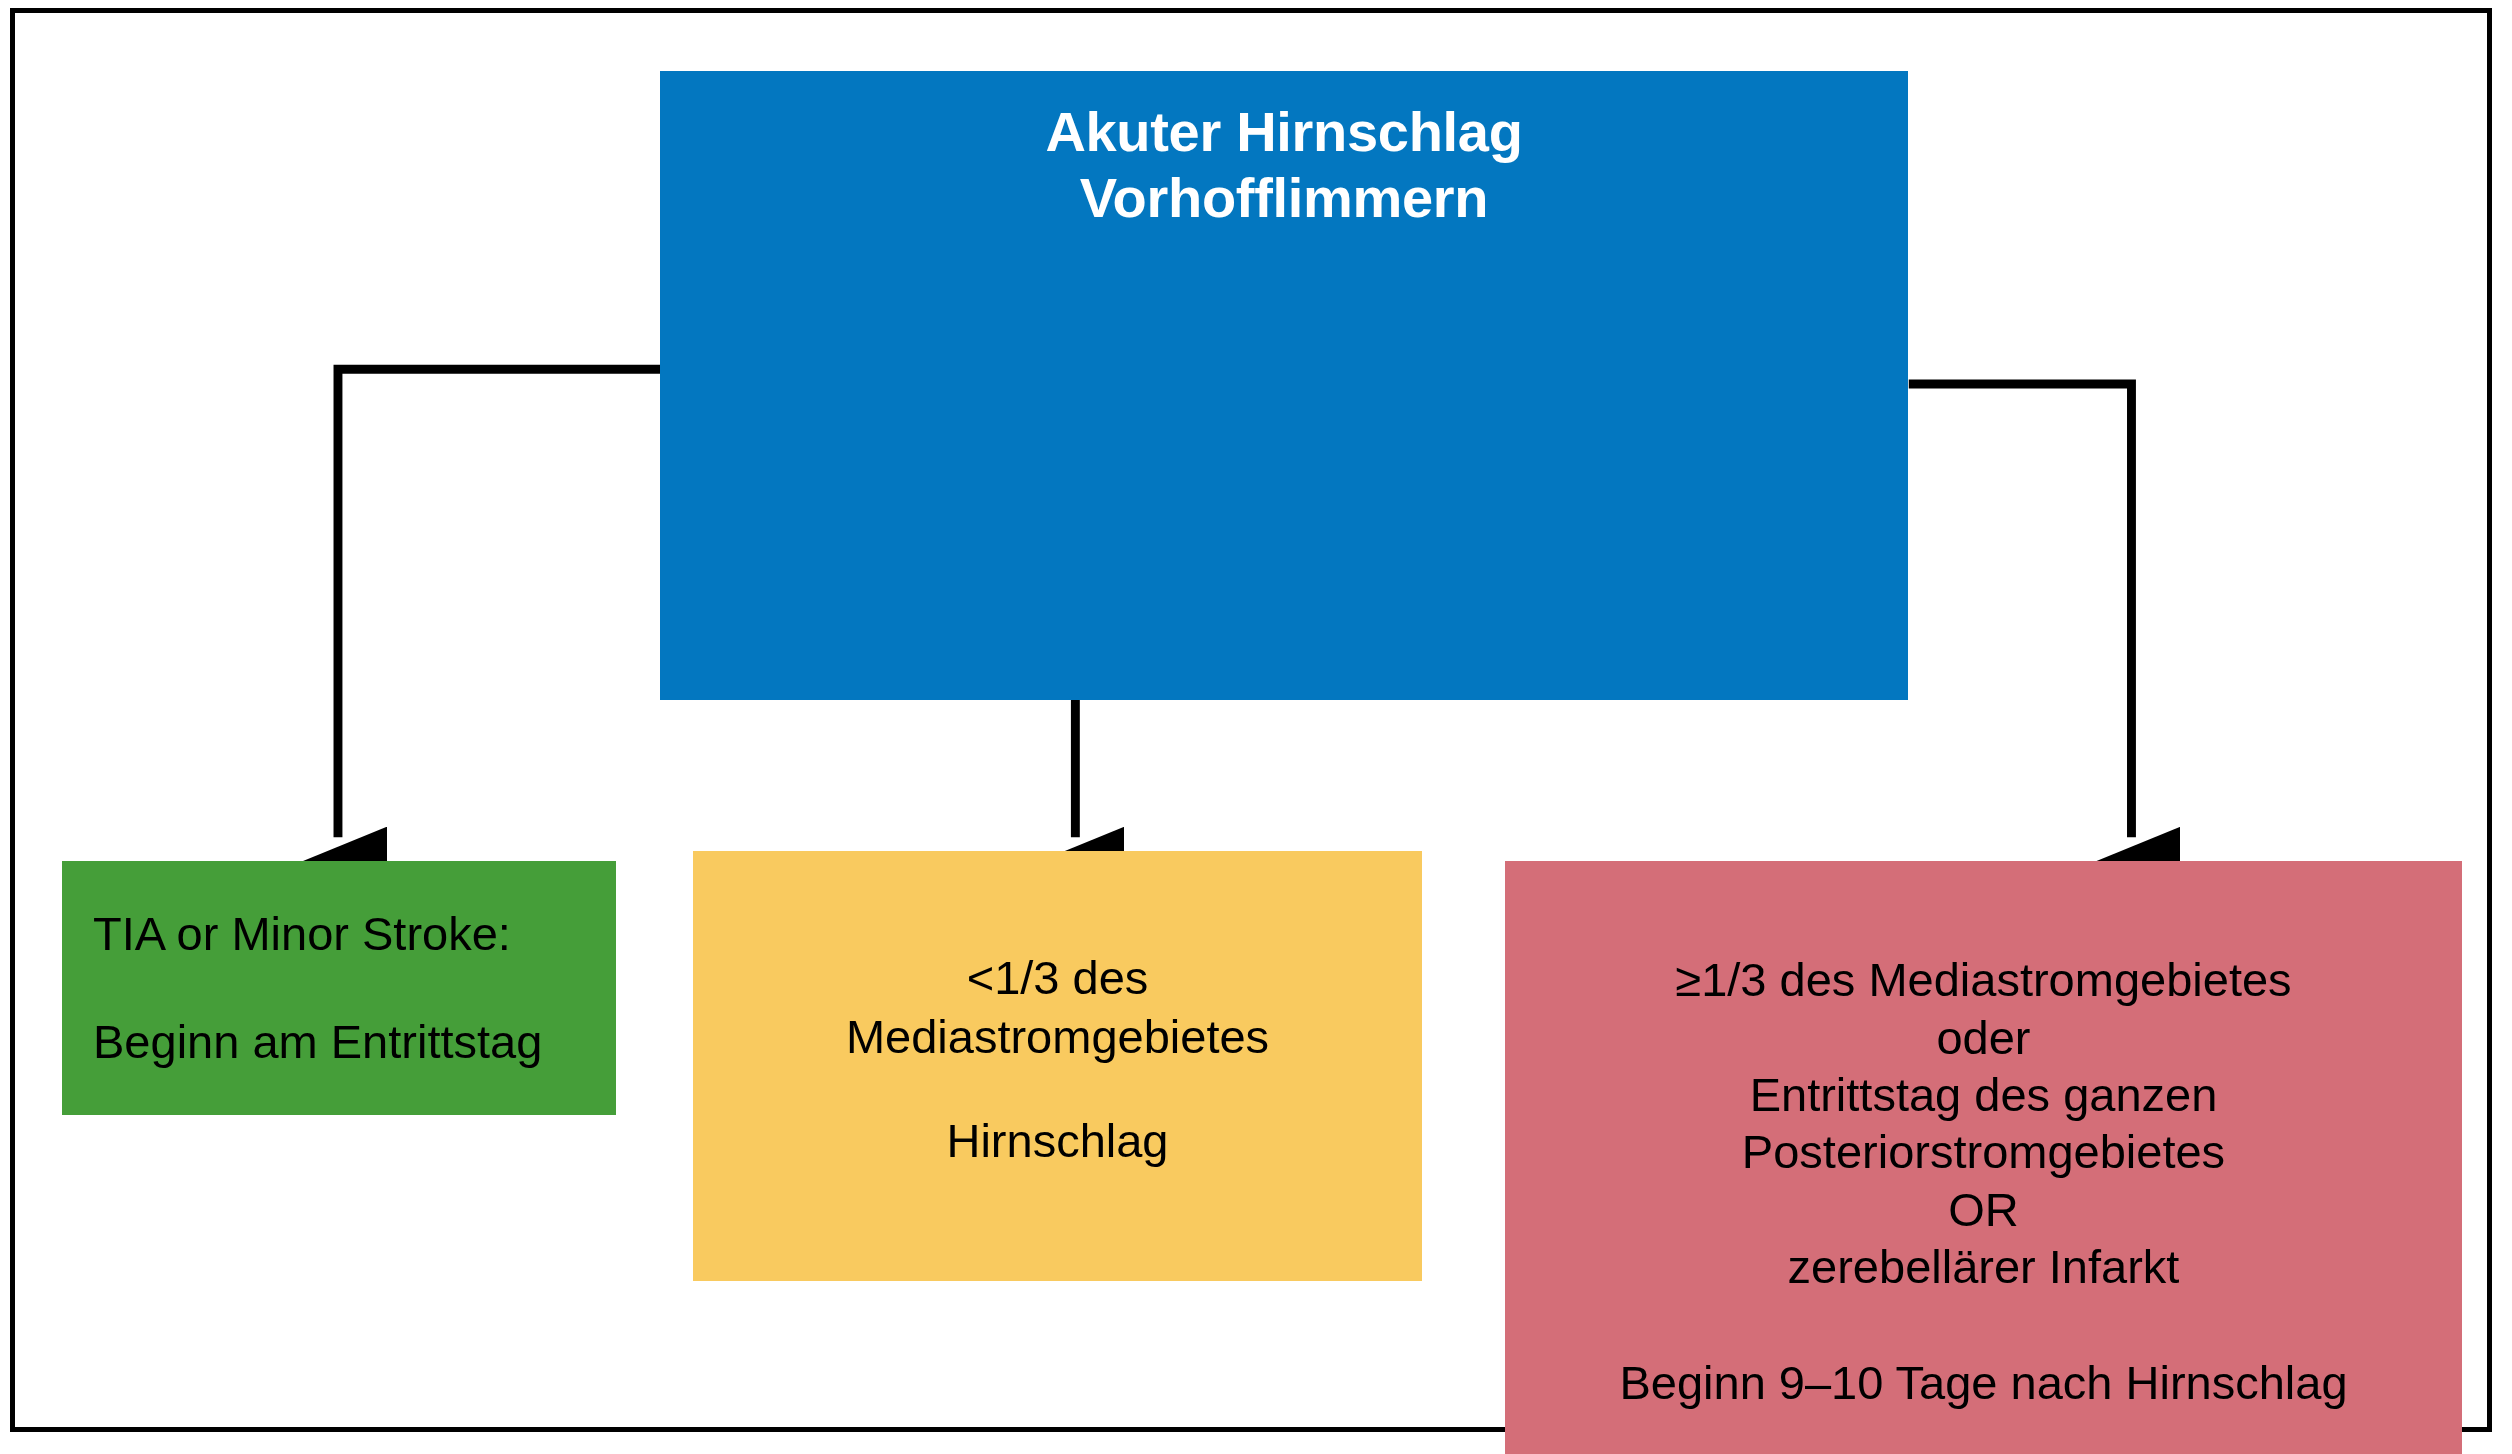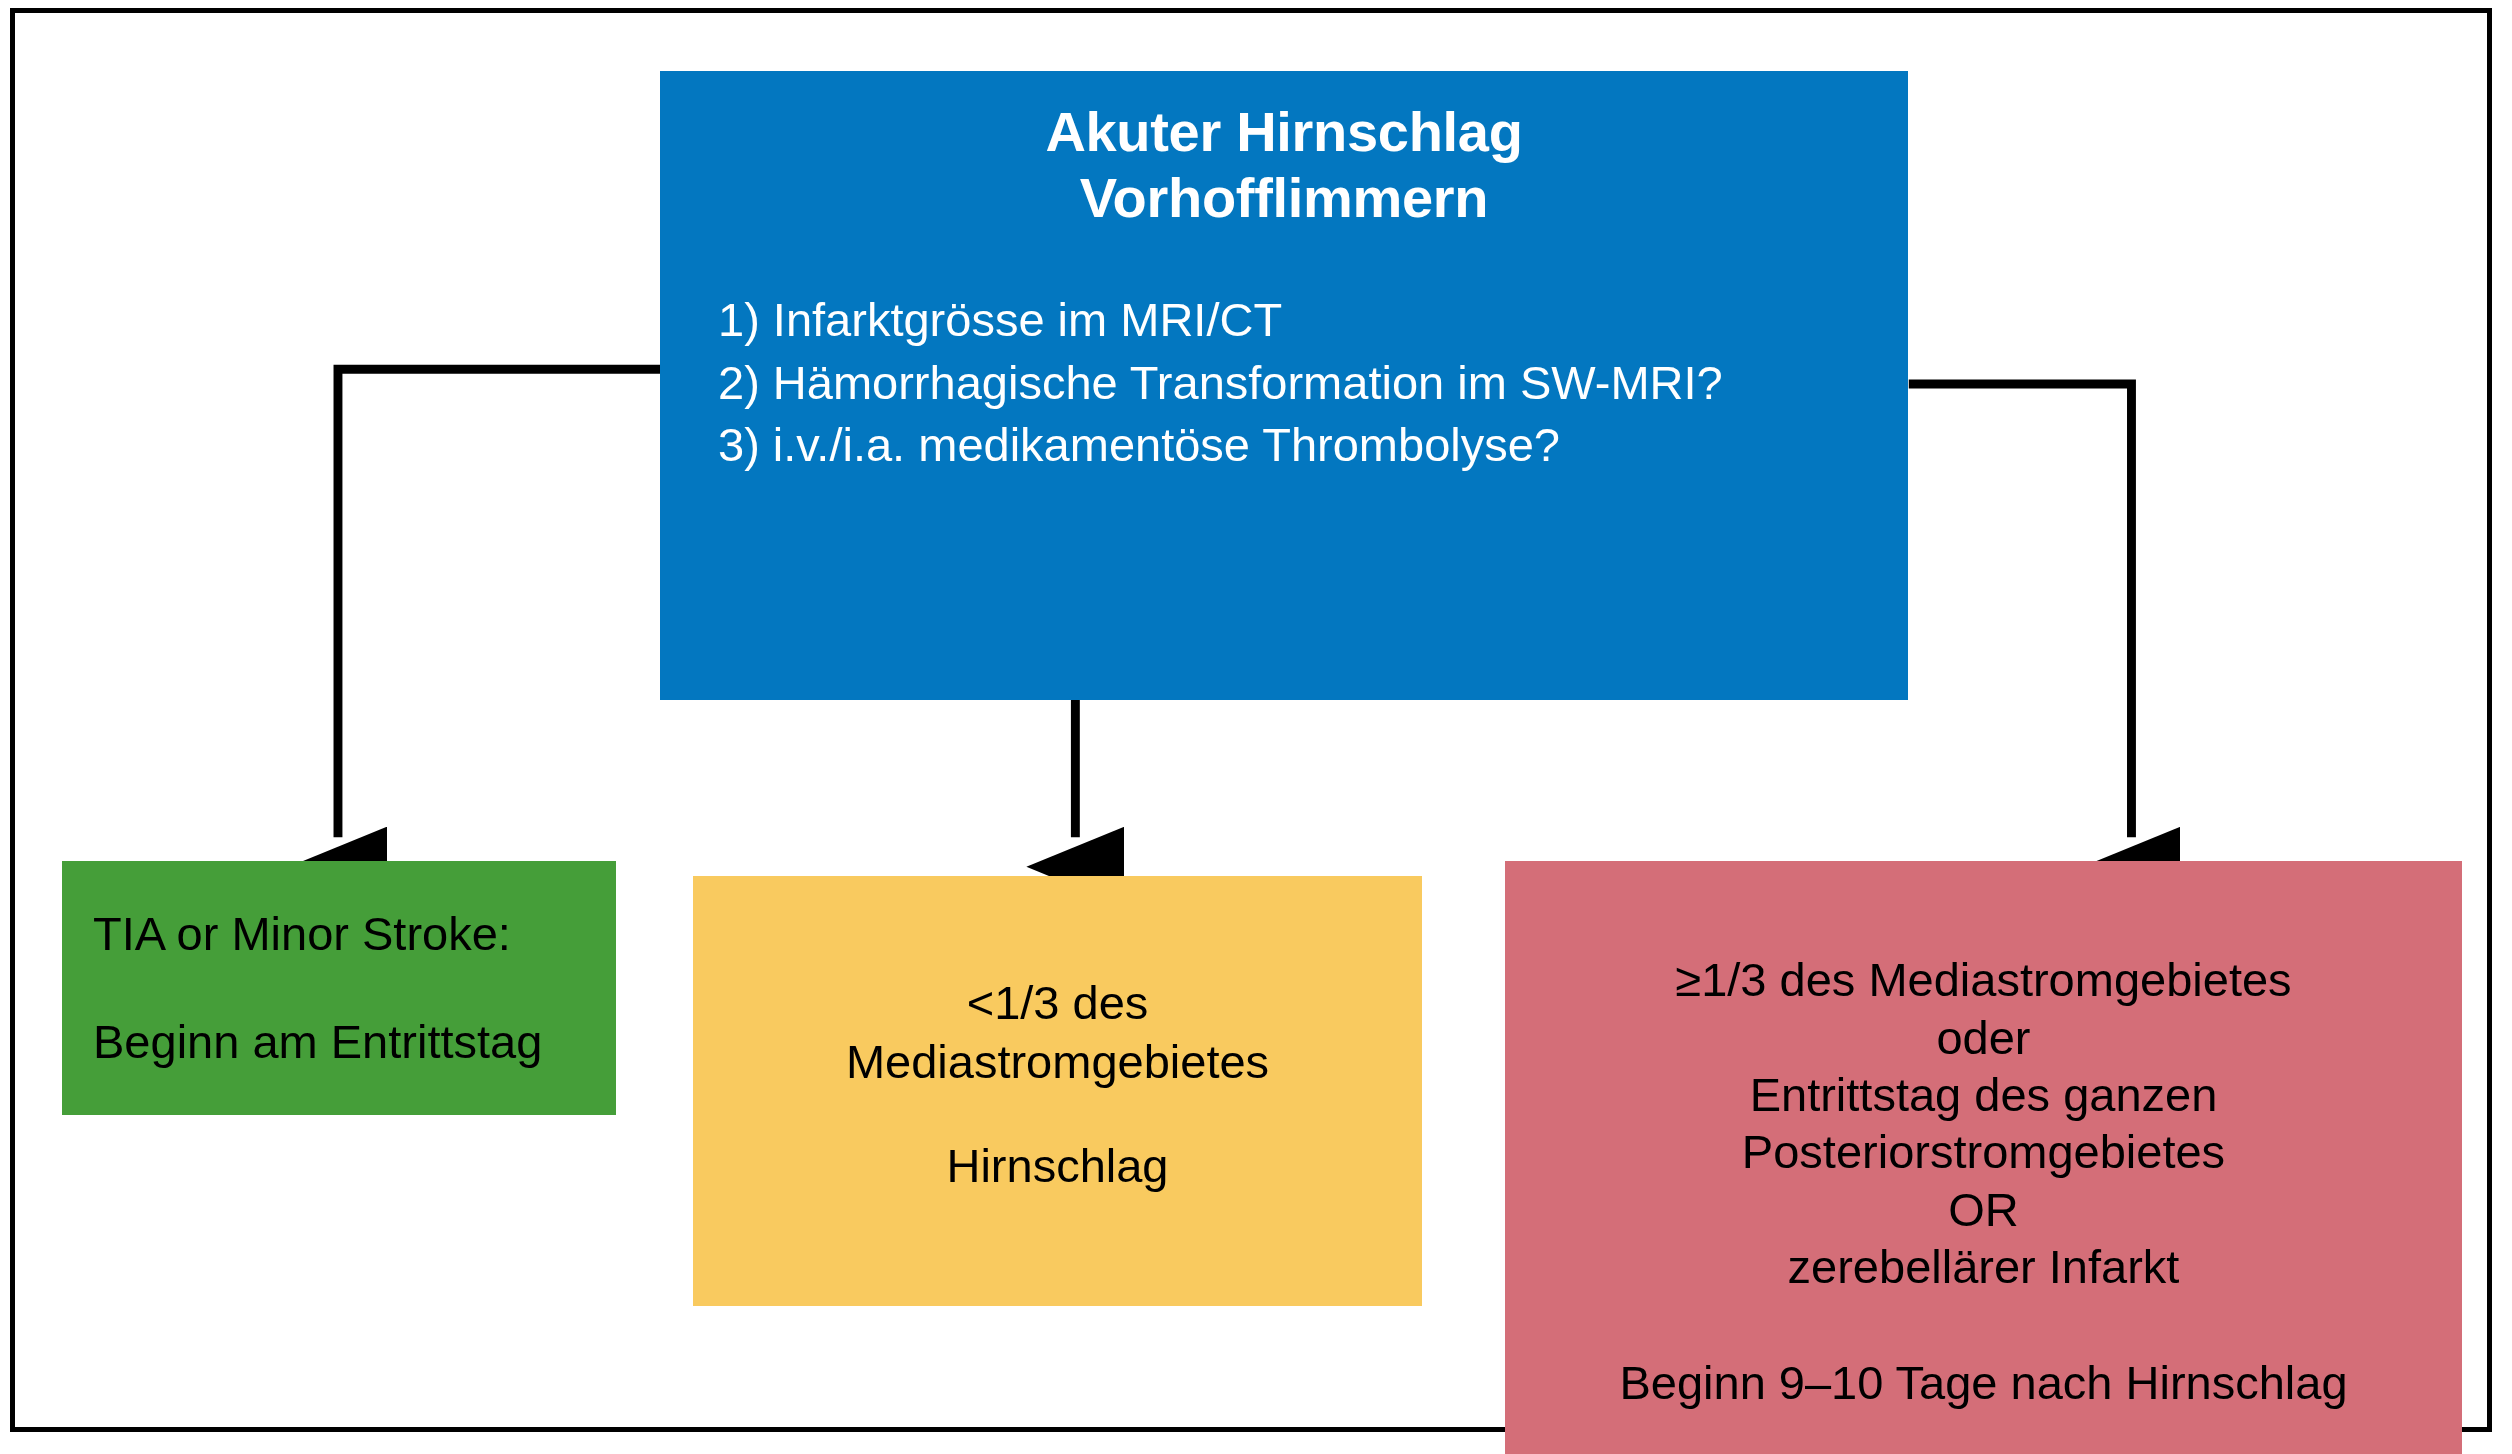--- a/index.html
+++ b/index.html
@@ -100,21 +100,21 @@
     font-size: 47px;
     line-height: 1.2;
     white-space: nowrap;
     text-align: left;
   }
   #node-green .g-gap { height: 51px; }
 
   
   #node-yellow {
     left: 693px;
-    top: 876px;
+    top: 851px;
     width: 729px;
     height: 430px;
     background: #f9ca5f;
     justify-content: center;
     align-items: center;
     padding: 16px 20px 28px 20px;
   }
   #node-yellow .y-line {
     display: block;
     font-size: 47px;
@@ -163,25 +163,20 @@
     <path d="M1086,707 L1086,846" fill="none" stroke="#000000" stroke-width="9" marker-end="url(#arrowhead)"></path>
 
     <path d="M1928,388 L2153,388 L2153,846" fill="none" stroke="#000000" stroke-width="9" marker-end="url(#arrowhead)"></path>
   </svg>
 
   <div class="node" id="node-root">
     <div class="title">
       <span class="t-line">Akuter Hirnschlag</span>
       <span class="t-line">Vorhofflimmern</span>
     </div>
-    <div class="qlist">
-      <span class="q-line">1) Infarktgrösse im MRI/CT</span>
-      <span class="q-line">2) Hämorrhagische Transformation im SW-MRI?</span>
-      <span class="q-line">3) i.v./i.a. medikamentöse Thrombolyse?</span>
-    </div>
   </div>
 
   <div class="node" id="node-green">
     <span class="g-line">TIA or Minor Stroke:</span>
     <span class="g-gap"></span>
     <span class="g-line">Beginn am Entrittstag</span>
   </div>
 
   <div class="node" id="node-yellow">
     <span class="y-line">&lt;1/3 des</span>

